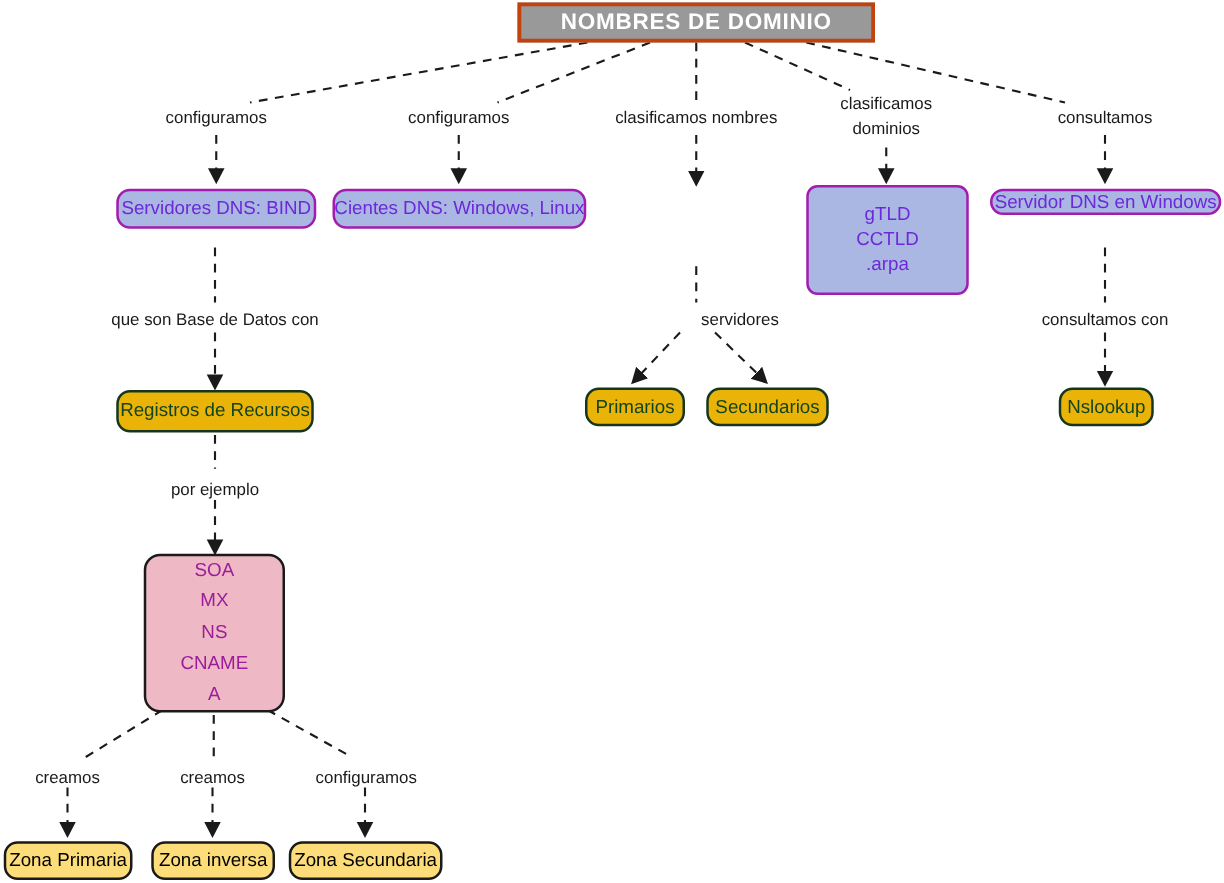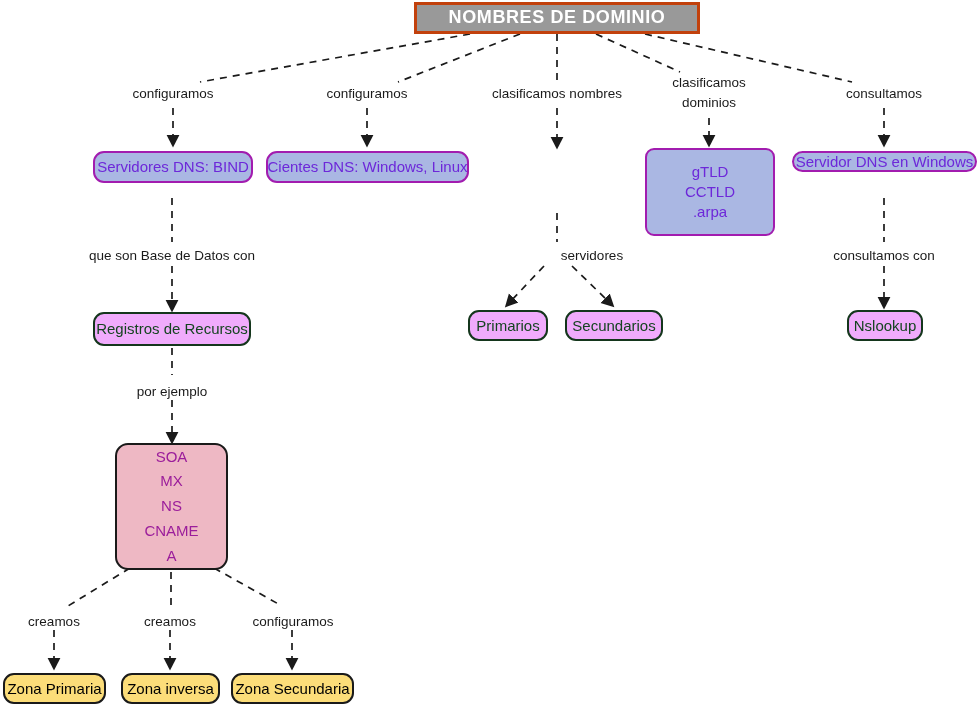--- a/index.html
+++ b/index.html
@@ -54,21 +54,21 @@
     border: 2px solid #a21caf;
     color: #6d28d9;
     font-size: 15px;
     border-radius: 11px;
   }
   .node.blue.squarish {
     border-radius: 9px;
   }
   
   .node.green {
-    background: #f0abfc;
+    background: #eab308;
     border: 2px solid #14361c;
     color: #14441f;
     font-size: 15px;
     border-radius: 11px;
   }
   
   .node.pink {
     background: #eeb8c4;
     border: 2px solid #1a1a1a;
     color: #9b1d9b;

